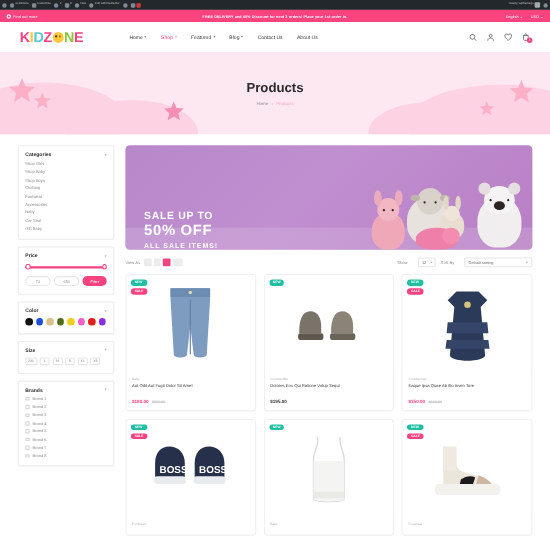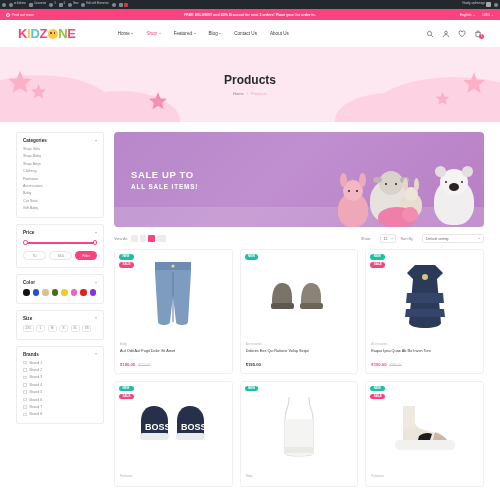--- a/index.html
+++ b/index.html
@@ -140,21 +140,21 @@
   .brand-list { display: flex; flex-direction: column; gap: 3.4px; }
   .brand-item { display: flex; align-items: center; gap: 3px; cursor: pointer; }
   .bchk { width: 3.6px; height: 3.6px; border: .6px solid #d9d9d9; border-radius: .6px; flex: 0 0 auto; }
   .brand-label { font-size: 3.6px; color: #8d8d8d; }
 
   
   .content { flex: 1 1 auto; min-width: 0; }
   .promo {
     height: 95px; border-radius: 4px; overflow: hidden; position: relative;
     background: linear-gradient(135deg, #b887c9 0%, #c08fd0 45%, #b87fc4 100%);
-    display: flex; align-items: center;
+    display: flex; align-items: flex-end;
   }
   .promo-floor { position: absolute; left: 0; right: 0; bottom: 0; height: 20px; background: rgba(255,255,255,.14); }
   .promo-txt { position: relative; z-index: 2; padding-left: 17px; color: #fff; }
   .pt1 { font-size: 9.5px; font-weight: 700; letter-spacing: .6px; line-height: 1.25; }
   .pt2 { font-size: 13.5px; font-weight: 700; letter-spacing: .6px; line-height: 1.15; }
   .pt3 { font-size: 6.3px; font-weight: 700; letter-spacing: .9px; margin-top: 2px; }
   .plush-wrap { position: absolute; right: 8px; bottom: 0; width: 150px; height: 88px; z-index: 2; }
   .plush { position: absolute; bottom: 0; }
   .pl-body { position: absolute; border-radius: 48% 48% 42% 42%; }
   .pl-ear { position: absolute; border-radius: 50%; }
@@ -469,20 +469,21 @@
     </div>
 
   </aside>
 
   <section class="content">
 
     <div class="promo">
       <div class="promo-floor"></div>
       <div class="promo-txt">
         <div class="pt1">SALE UP TO</div>
+        <div class="pt2">50% OFF</div>
         <div class="pt3">ALL SALE ITEMS!</div>
       </div>
       <div class="plush-wrap">
 
         <div class="plush" style="left:44px;bottom:4px;width:42px;height:58px;">
           <div class="pl-body" style="left:0;bottom:0;width:42px;height:44px;background:#e7e2dd;"></div>
           <div class="pl-body" style="left:9px;bottom:28px;width:24px;height:24px;border-radius:50%;background:#d8d2cb;"></div>
           <div class="pl-ear" style="left:3px;bottom:40px;width:9px;height:6px;background:#bdb5ad;"></div>
           <div class="pl-ear" style="right:3px;bottom:40px;width:9px;height:6px;background:#bdb5ad;"></div>
           <div class="pl-eye" style="left:15px;bottom:38px;"></div>

